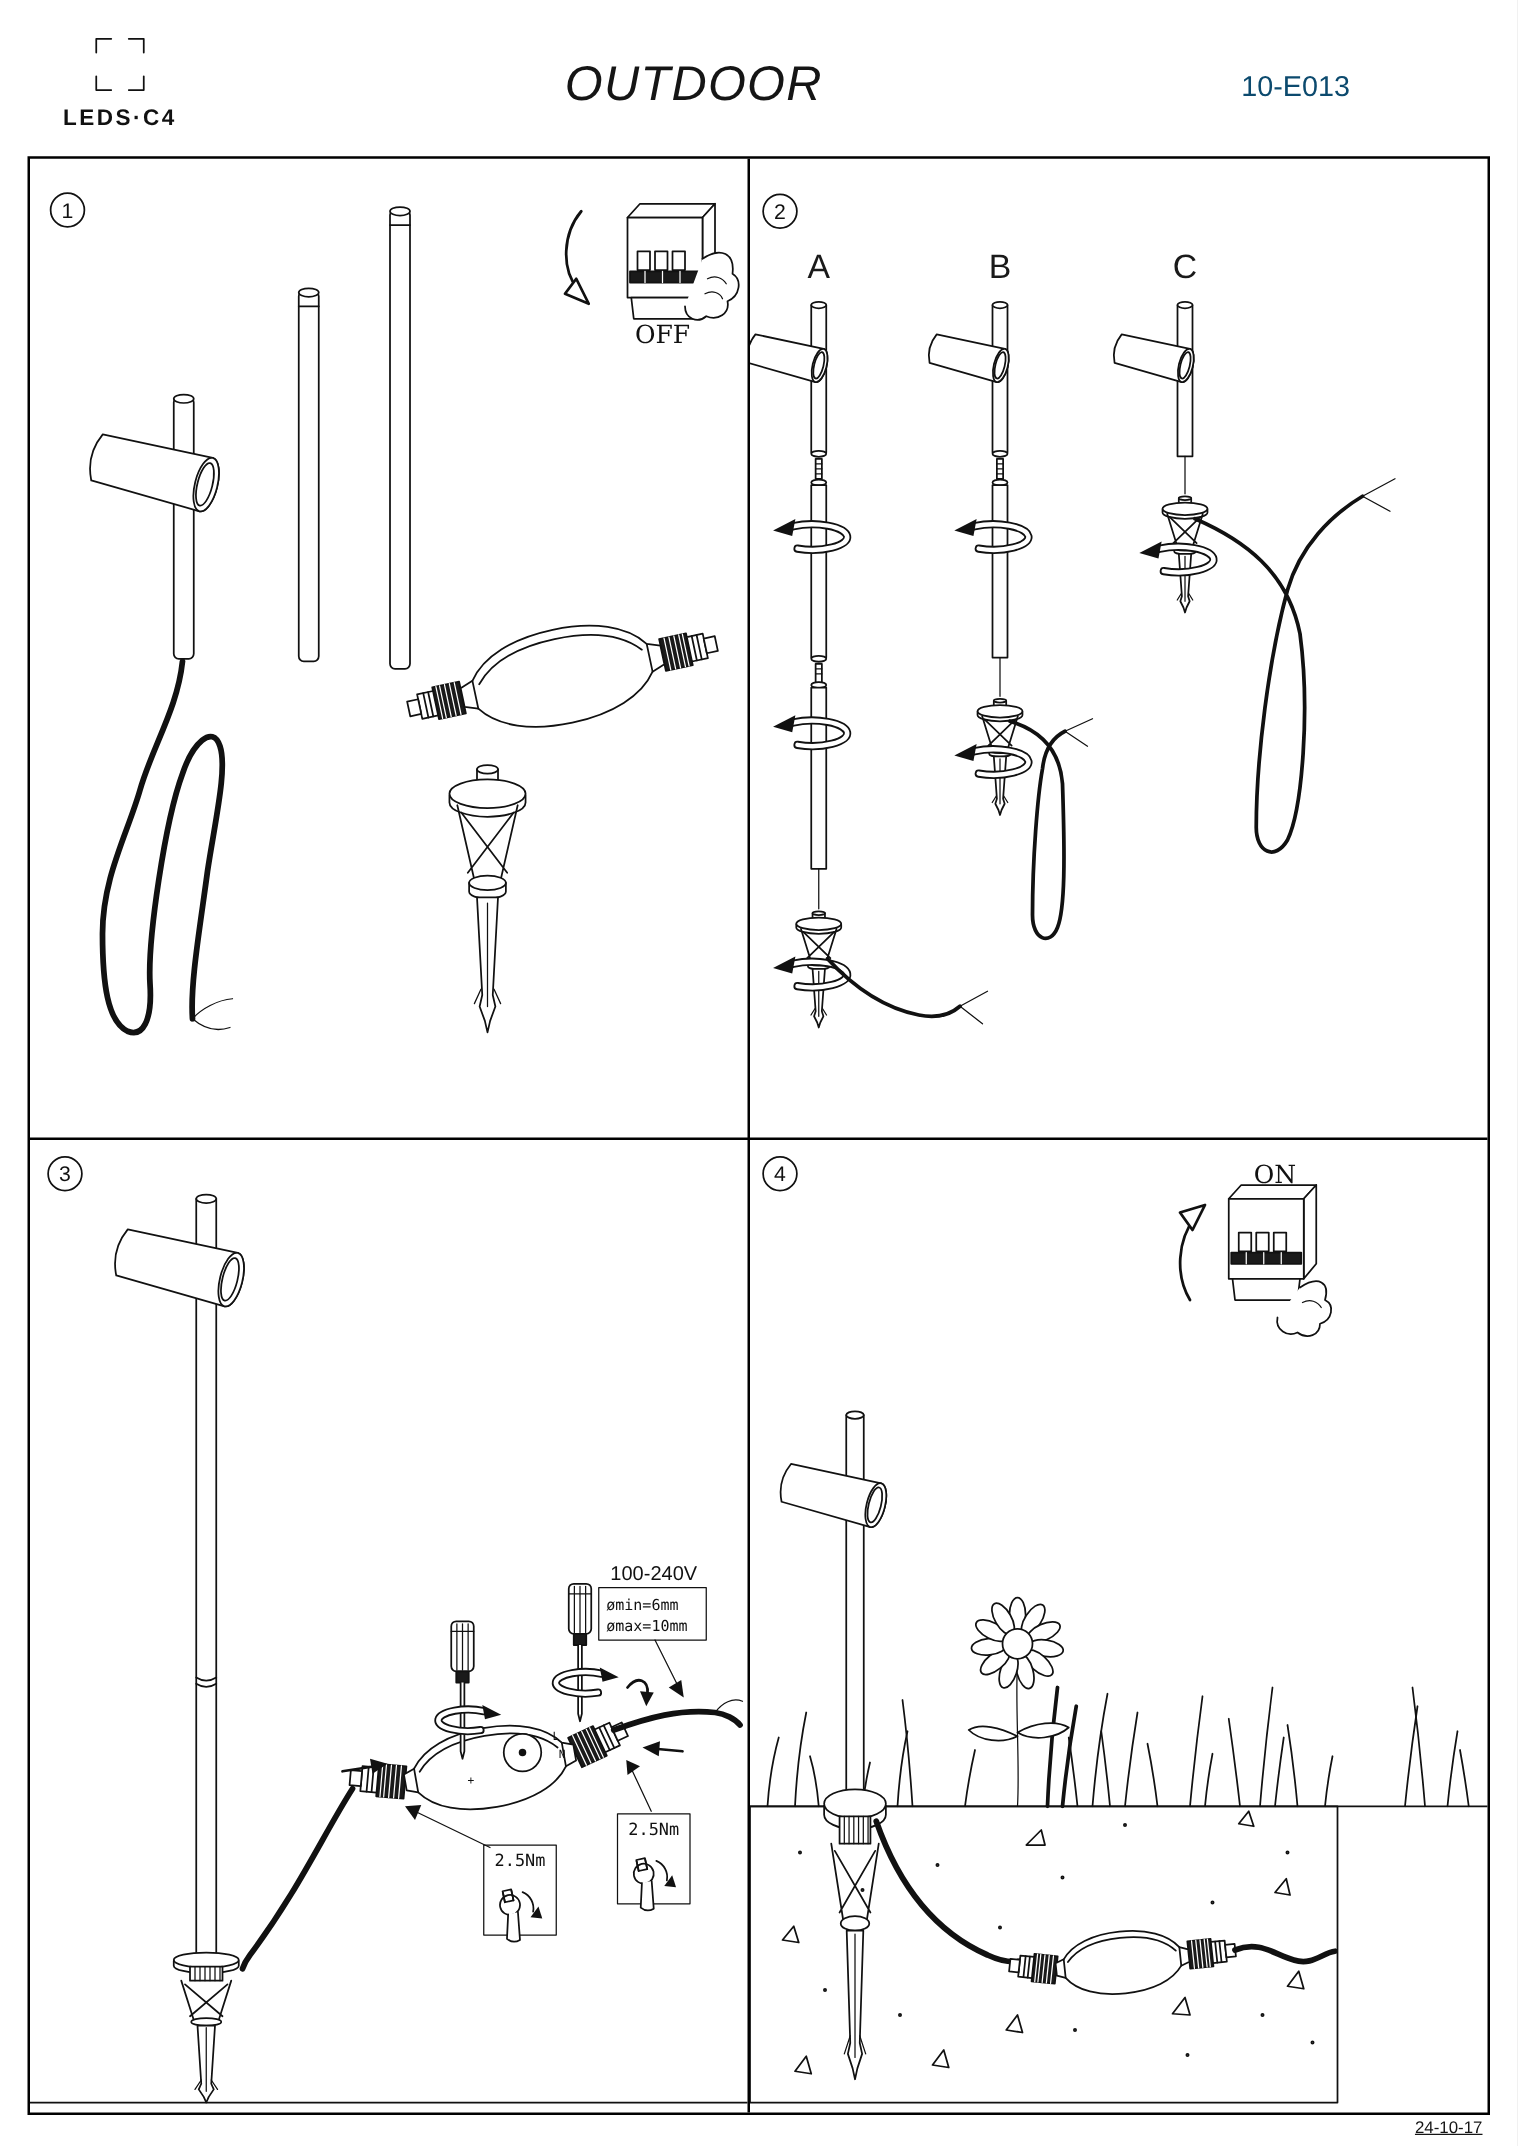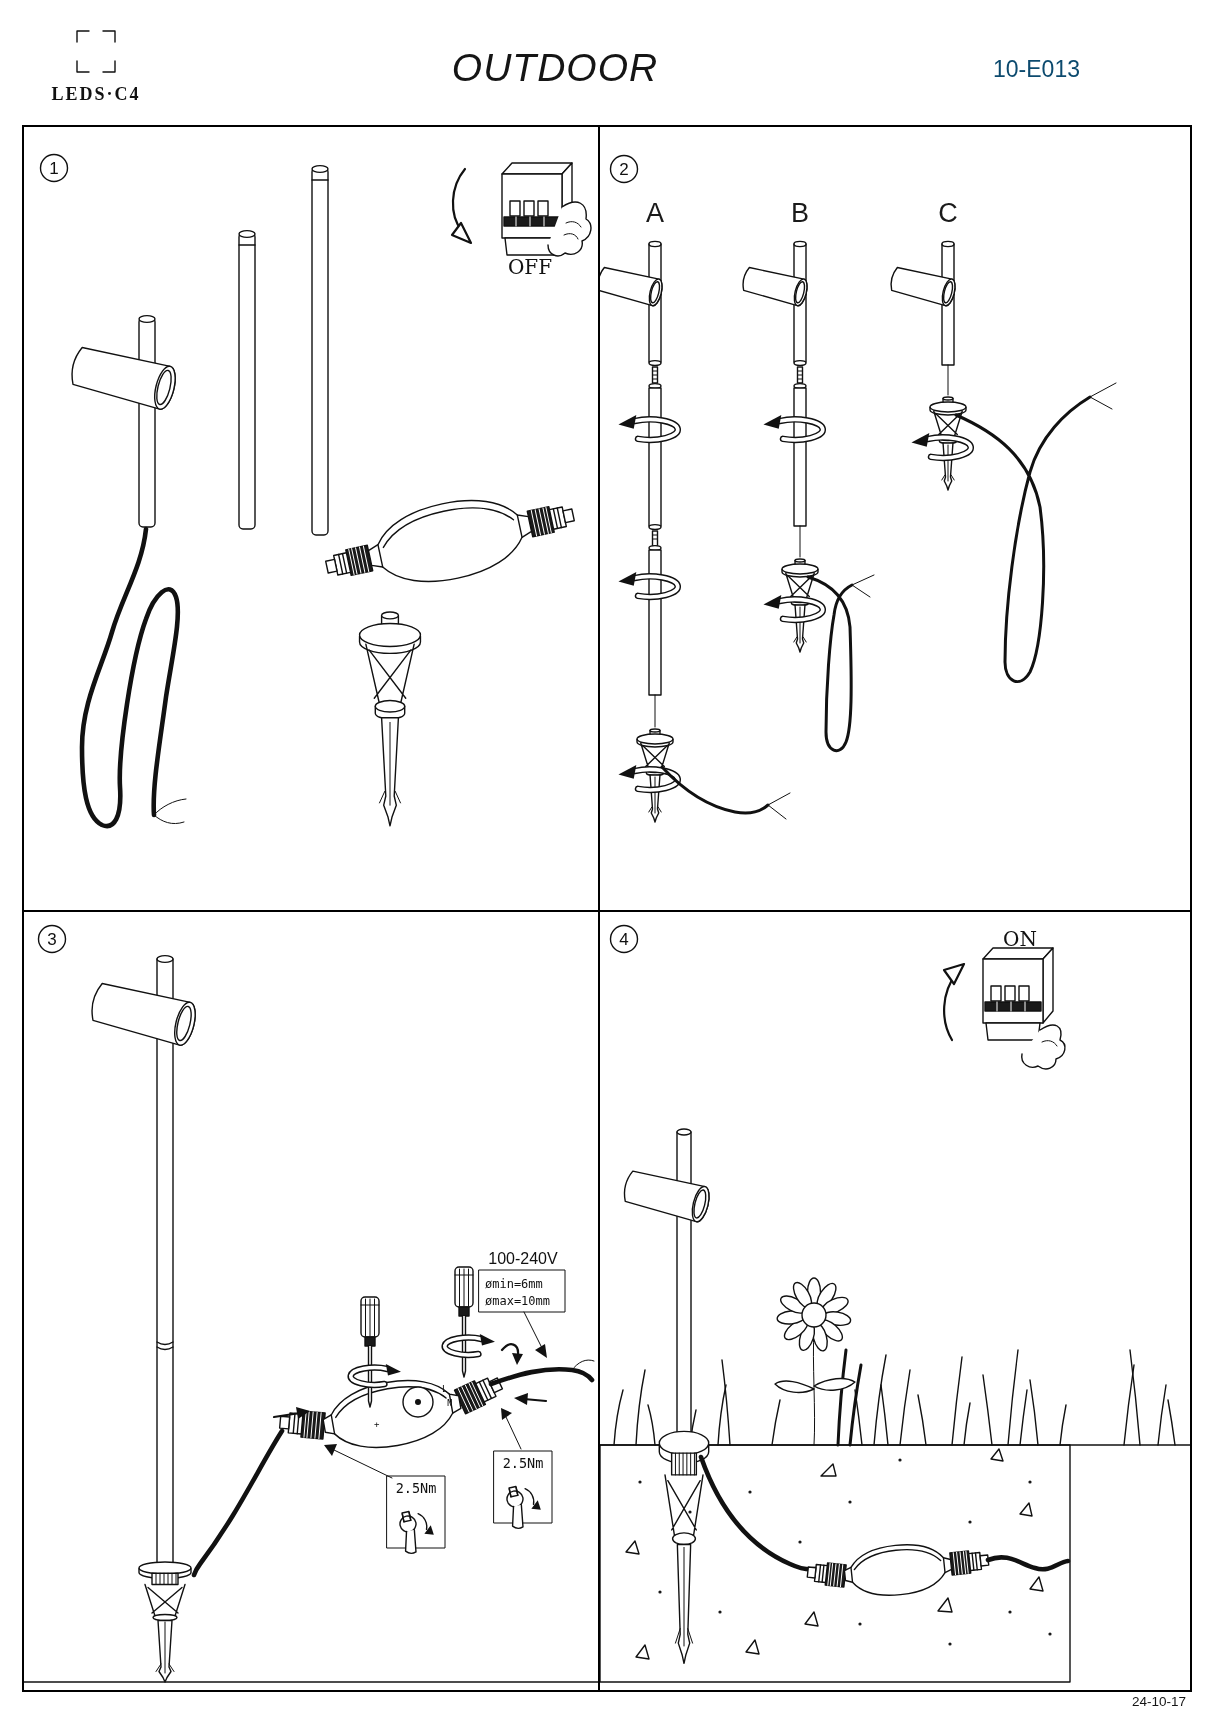--- a/index.html
+++ b/index.html
@@ -1,23 +1,23 @@
 <!DOCTYPE html>
 <html><head>
 <meta charset="utf-8">
 <style>
   html,body{margin:0;padding:0;background:#e8e8e8;}
   .page{position:relative;width:1214px;height:1717px;background:#fff;font-family:"Liberation Sans",sans-serif;color:#111;overflow:hidden;}
   
   .logo{position:absolute;left:30px;top:24px;width:132px;text-align:center;}
   .logo svg{display:block;margin:0 auto;}
-  .logo-text{margin-top:6px;font-family:Liberation Serif, serif;font-weight:bold;font-size:18px;letter-spacing:2px;color:#111;}
+  .logo-text{margin-top:6px;font-family:Liberation Sans, sans-serif;font-weight:bold;font-size:18px;letter-spacing:2px;color:#111;}
   .title{position:absolute;left:0;top:46px;width:1110px;text-align:center;font-size:39px;letter-spacing:1px;color:#151515;font-style:italic;}
   .doc-code{position:absolute;top:56px;right:134px;font-size:23px;color:#0c4a6e;}
-  .date{position:absolute;top:1694px;right:28px;font-size:13.5px;color:#151515;}
+  .date{position:absolute;top:1694px;right:28px;font-size:13.5px;color:#151515;text-decoration:underline;}
   
   .frame{position:absolute;left:22px;top:125px;width:1166px;height:1563px;border:2px solid #000;}
   .v-div{position:absolute;left:574px;top:0;height:100%;border-left:2px solid #000;}
   .h-div{position:absolute;left:0;top:783px;width:100%;border-top:2px solid #000;}
   .panel{position:absolute;}
   .p1{left:0;top:0;}
   .p2{left:576px;top:0;}
   .p3{left:0;top:785px;}
   .p4{left:576px;top:785px;}
   

